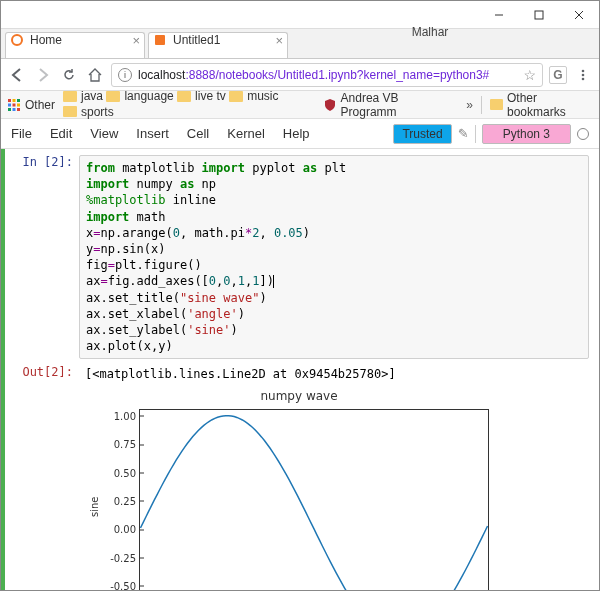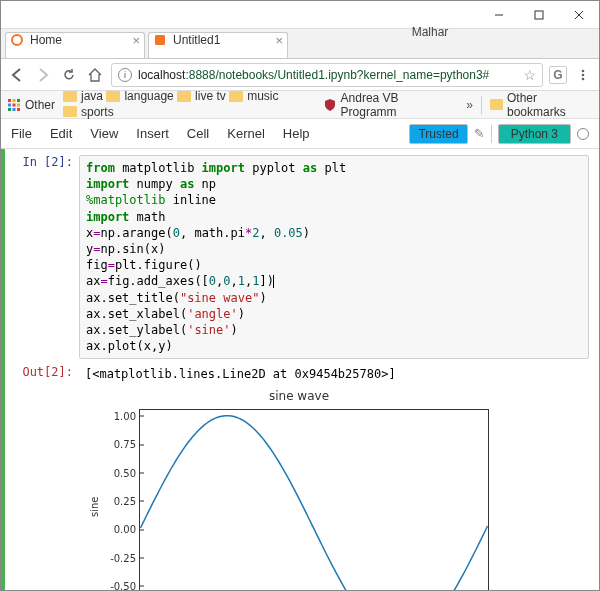--- a/index.html
+++ b/index.html
@@ -14,37 +14,37 @@
   .tab .favicon { width: 14px; height: 14px; margin-right: 6px; }
   .tab .title { flex: 1; }
   .tab .tab-x { color: #888; font-size: 13px; margin-left: 6px; }
   .tabs .spacer { flex: 1; }
   
   .addrbar { height: 32px; display: flex; align-items: center; border-bottom: 1px solid #ddd; padding: 0 6px; gap: 6px; }
   .nav-icon { width: 20px; height: 20px; display: inline-flex; align-items: center; justify-content: center; color: #5f6368; }
   .omnibox { flex: 1; height: 24px; border: 1px solid #d0d0d0; border-radius: 3px; display: flex; align-items: center; padding: 0 6px; font-size: 12px; color: #202124; overflow: hidden; white-space: nowrap; }
   .omnibox .info-i { width: 14px; height: 14px; border: 1px solid #888; border-radius: 50%; display: inline-flex; align-items: center; justify-content: center; font-size: 9px; margin-right: 6px; color: #555;}
   .omnibox .host { color: #202124; }
-  .omnibox .path { color: #14532d; }
+  .omnibox .path { color: #6d28d9; }
   .omnibox .star { margin-left: auto; color: #888; font-size: 14px;}
   .addr-right .gbox { width: 18px; height: 18px; border: 1px solid #ccc; border-radius: 2px; display: inline-flex; align-items: center; justify-content: center; font-size: 12px; color: #777; font-weight: bold;}
   
   .bmbar { height: 28px; background: #f7f7f7; border-bottom: 1px solid #e0e0e0; display: flex; align-items: center; padding: 0 6px; gap: 8px; font-size: 12px; color: #333;}
   .bm-apps svg { vertical-align: middle;}
   .bm-folder { display: inline-flex; align-items: center; gap: 4px;}
   .bm-folder .ficon { width: 14px; height: 11px; background: #f7cf6e; border-radius: 1px; display: inline-block; border-top: 3px solid #f7cf6e;}
   .bm-link { display: inline-flex; align-items: center; gap: 4px; }
   .bm-sep { flex: 1; }
   .bm-chevron { color: #555; font-size: 12px;}
   
   .nbmenu { height: 30px; display: flex; align-items: center; padding: 0 10px; font-size: 13px; color: #333; gap: 18px; border-bottom: 1px solid #ddd;}
   .nbmenu .mitem { cursor: default; }
   .nbmenu .rightcluster { margin-left: auto; display: flex; align-items: center; gap: 6px; }
   .trusted { border: 1px solid #bbb; border-radius: 2px; padding: 2px 8px; font-size: 12px; color: #333; background: #0ea5e9;}
-  .kernel-box { border: 1px solid #bbb; border-radius: 2px; padding: 2px 12px; font-size: 12px; color: #333; background: #14b8a6;}
+  .kernel-box { border: 1px solid #bbb; border-radius: 2px; padding: 2px 20px; font-size: 12px; color: #333; background: #f9a8d4;}
   .kcircle { width: 12px; height: 12px; border: 1px solid #888; border-radius: 50%; display: inline-block; }
   .edit-pencil { color: #888; }
   
   .nbbody { height: calc(591px - 28px - 30px - 32px - 28px - 30px); overflow: hidden; position: relative; border-left: 4px solid #4caf50;}
   .nbinner { padding: 6px 10px 6px 6px; font-family: Menlo, Consolas, "DejaVu Sans Mono", monospace; font-size: 12px; }
   .cell { display: flex; }
   .prompt { width: 68px; text-align: right; padding-right: 6px; color: #303F9F; font-family: Menlo, Consolas, monospace; font-size: 12px; }
   .prompt.in { color: #2e3f8f; }
   .prompt.out { color: #b03030; }
   .codearea { flex: 1; border: 1px solid #d0d0d0; background: #f7f7f7; border-radius: 2px; padding: 4px 6px; overflow: auto;}
@@ -220,21 +220,21 @@
 <span>ax.set_ylabel(</span><span class="str-red">'sine'</span><span>)</span>
 <span>ax.plot(x,y)</span></pre>
       </div>
     </div>
     <div class="outcell">
       <div class="prompt out">Out[2]:</div>
       <div class="outtext">[&lt;matplotlib.lines.Line2D at 0x9454b25780&gt;]</div>
     </div>
 
     <div class="chartwrap">
-      <div class="chart-title">sine wave</div>
+      <div class="chart-title">numpy wave</div>
       <div class="ylabel">sine</div>
       <div class="plotbox" id="plotbox">
         <svg class="curve" id="curve" viewBox="0 0 350 238">
             <path d="M0.00 119.00 L2.78 113.34 L5.56 107.69 L8.33 102.06 L11.11 96.48 L13.89 90.96 L16.67 85.51 L19.44 80.14 L22.22 74.87 L25.00 69.70 L27.78 64.67 L30.56 59.76 L33.33 55.01 L36.11 50.41 L38.89 45.99 L41.67 41.75 L44.44 37.70 L47.22 33.85 L50.00 30.22 L52.78 26.81 L55.56 23.63 L58.33 20.69 L61.11 18.00 L63.89 15.55 L66.67 13.37 L69.44 11.45 L72.22 9.80 L75.00 8.42 L77.78 7.32 L80.56 6.49 L83.33 5.95 L86.11 5.69 L88.89 5.71 L91.67 6.02 L94.44 6.61 L97.22 7.48 L100.00 8.63 L102.78 10.06 L105.56 11.75 L108.33 13.72 L111.11 15.95 L113.89 18.43 L116.67 21.17 L119.44 24.15 L122.22 27.37 L125.00 30.82 L127.78 34.49 L130.56 38.37 L133.33 42.45 L136.11 46.72 L138.89 51.17 L141.67 55.80 L144.44 60.58 L147.22 65.50 L150.00 70.56 L152.78 75.75 L155.56 81.03 L158.33 86.42 L161.11 91.89 L163.89 97.42 L166.67 103.01 L169.44 108.63 L172.22 114.29 L175.00 119.95 L177.78 125.62 L180.56 131.26 L183.33 136.88 L186.11 142.45 L188.89 147.96 L191.67 153.40 L194.44 158.76 L197.22 164.01 L200.00 169.15 L202.78 174.17 L205.56 179.05 L208.33 183.78 L211.11 188.34 L213.89 192.74 L216.67 196.95 L219.44 200.96 L222.22 204.77 L225.00 208.37 L227.78 211.74 L230.56 214.88 L233.33 217.78 L236.11 220.43 L238.89 222.83 L241.67 224.97 L244.44 226.85 L247.22 228.45 L250.00 229.79 L252.78 230.84 L255.56 231.62 L258.33 232.11 L261.11 232.32 L263.89 232.25 L266.67 231.90 L269.44 231.26 L272.22 230.34 L275.00 229.15 L277.78 227.68 L280.56 225.94 L283.33 223.93 L286.11 221.65 L288.89 219.12 L291.67 216.35 L294.44 213.32 L297.22 210.07 L300.00 206.58 L302.78 202.88 L305.56 198.96 L308.33 194.85 L311.11 190.54 L313.89 186.06 L316.67 181.41 L319.44 176.60 L322.22 171.65 L325.00 166.57 L327.78 161.37 L330.56 156.07 L333.33 150.67 L336.11 145.19 L338.89 139.65 L341.67 134.05 L344.44 128.42 L347.22 122.76 L350.00 117.09 " fill="none" stroke="#1f77b4" stroke-width="1.5"></path>
           </svg>
       <div class="ytick" style="top: 175.667px;">-0.50</div>
           <div class="ytick" style="top: 147.333px;">-0.25</div>
           <div class="ytick" style="top: 119px;">0.00</div>
           <div class="ytick" style="top: 90.6667px;">0.25</div>
           <div class="ytick" style="top: 62.3333px;">0.50</div>

